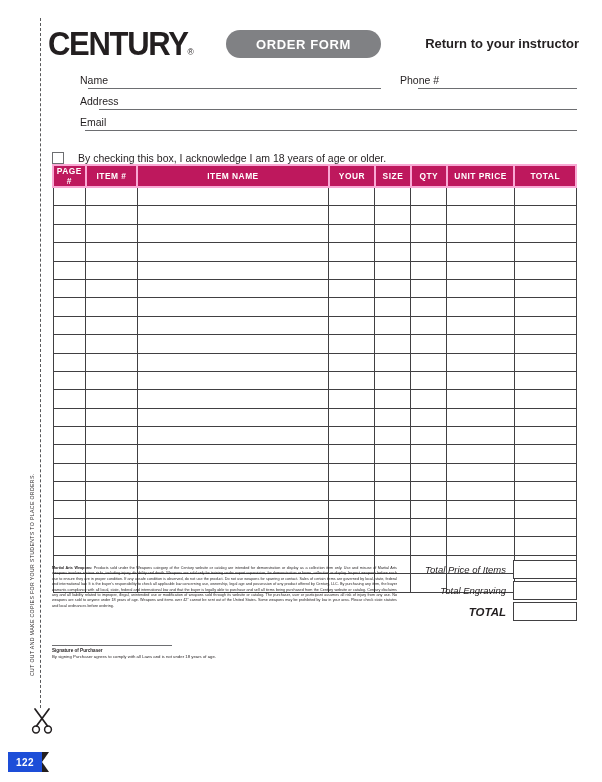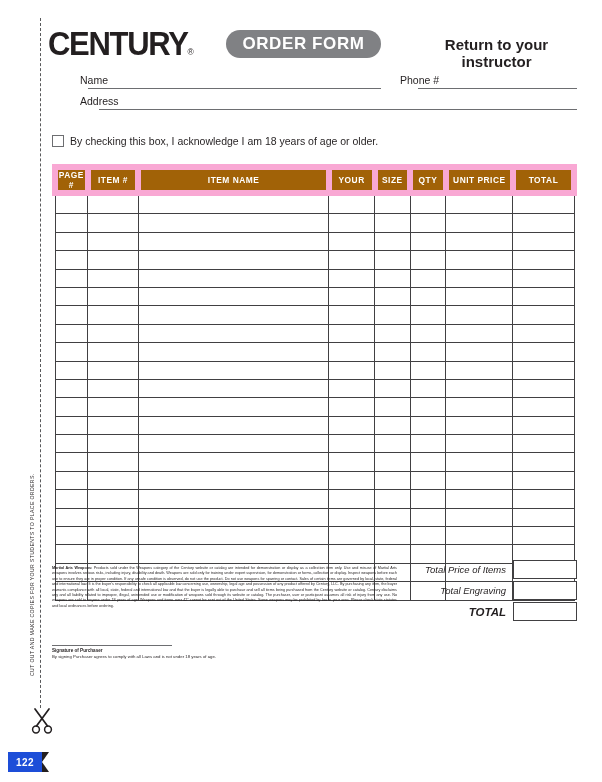--- a/index.html
+++ b/index.html
@@ -111,35 +111,35 @@
   }
   #order-form-pill {
     position: absolute;
     left: 174px;
     top: 4px;
     width: 155px;
     height: 28px;
     border-radius: 14px;
     background: #808184;
     color: #ffffff;
-    font-size: 17px;
+    font-size: 13px;
     font-weight: bold;
     letter-spacing: 0.6px;
     display: flex;
     align-items: center;
     justify-content: center;
   }
   #return-instructor {
     position: absolute;
     left: 362px;
     top: 10px;
     width: 165px;
-    font-size: 15px;
+    font-size: 13px;
     font-weight: bold;
-    text-align: center;
+    text-align: right;
     color: #231f20;
   }
 
   
   .field-row {
     position: absolute;
     left: 0;
     height: 16px;
     font-size: 10.5px;
     color: #231f20;
@@ -157,52 +157,52 @@
     border-bottom: 1px solid #6d6e71;
     height: 0;
   }
   #row-name    { top: 74px; width: 525px; }
   #row-address { top: 95px; width: 525px; }
   #row-email   { top: 116px; width: 525px; }
 
   #checkbox-row {
     position: absolute;
     left: 0;
-    top: 135px;
+    top: 152px;
     display: flex;
     align-items: center;
-    gap: 6px;
+    gap: 14px;
     font-size: 10.5px;
   }
   #age-checkbox {
     width: 10px;
     height: 10px;
     border: 1px solid #6d6e71;
     background: #ffffff;
     flex: 0 0 auto;
   }
 
   
   #order-table {
     position: absolute;
     left: 0;
     top: 164px;
     width: 525px;
     border-collapse: collapse;
     table-layout: fixed;
   }
   #order-table th {
-    background: #a16207;
+    background: #be185d;
     color: #ffffff;
     font-size: 8.4px;
     font-weight: bold;
     letter-spacing: 0.5px;
     height: 14px;
     padding: 0;
-    border: 6px solid #f9a8d4;
+    border: 2px solid #f9a8d4;
     text-align: center;
     vertical-align: middle;
   }
   #order-table td {
     height: 17.4px;
     padding: 0;
     border: 1px solid #414042;
     background: #ffffff;
   }
 
@@ -310,20 +310,24 @@
     <span class="field-rule" style="left:36px; width:293px; top:14px;"></span>
     <span class="field-label" style="left:320px;">Phone #</span>
     <span class="field-rule" style="left:366px; width:159px; top:14px;"></span>
   </div>
 
   <div class="field-row" id="row-address">
     <span class="field-label" style="left:0;">Address</span>
     <span class="field-rule" style="left:47px; width:478px; top:14px;"></span>
   </div>
 
+  <div class="field-row" id="row-email">
+    <span class="field-label" style="left:0;">Email</span>
+    <span class="field-rule" style="left:33px; width:492px; top:14px;"></span>
+  </div>
 
   <div id="checkbox-row">
     <span id="age-checkbox"></span>
     <span>By checking this box, I acknowledge I am 18 years of age or older.</span>
   </div>
 
   <table id="order-table">
     <colgroup>
       <col style="width:32px">
       <col style="width:50px">

